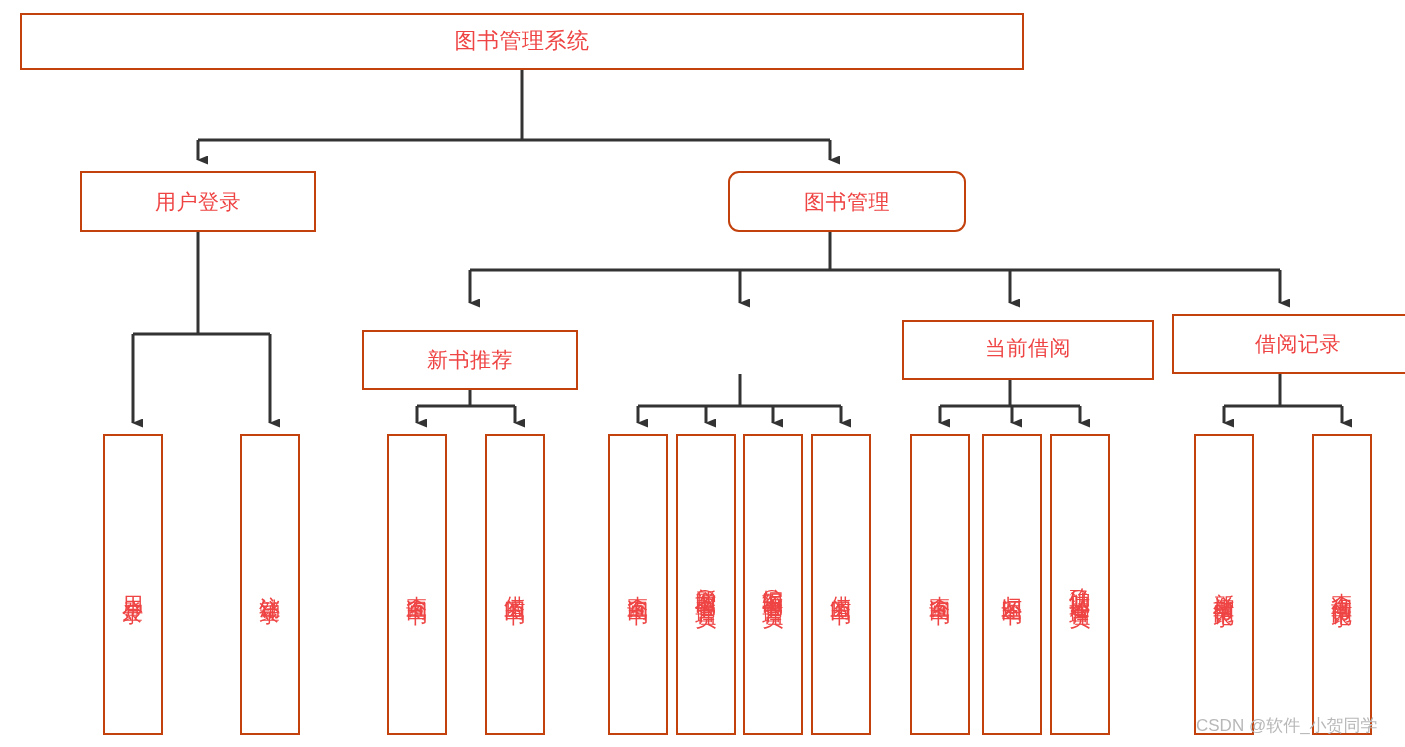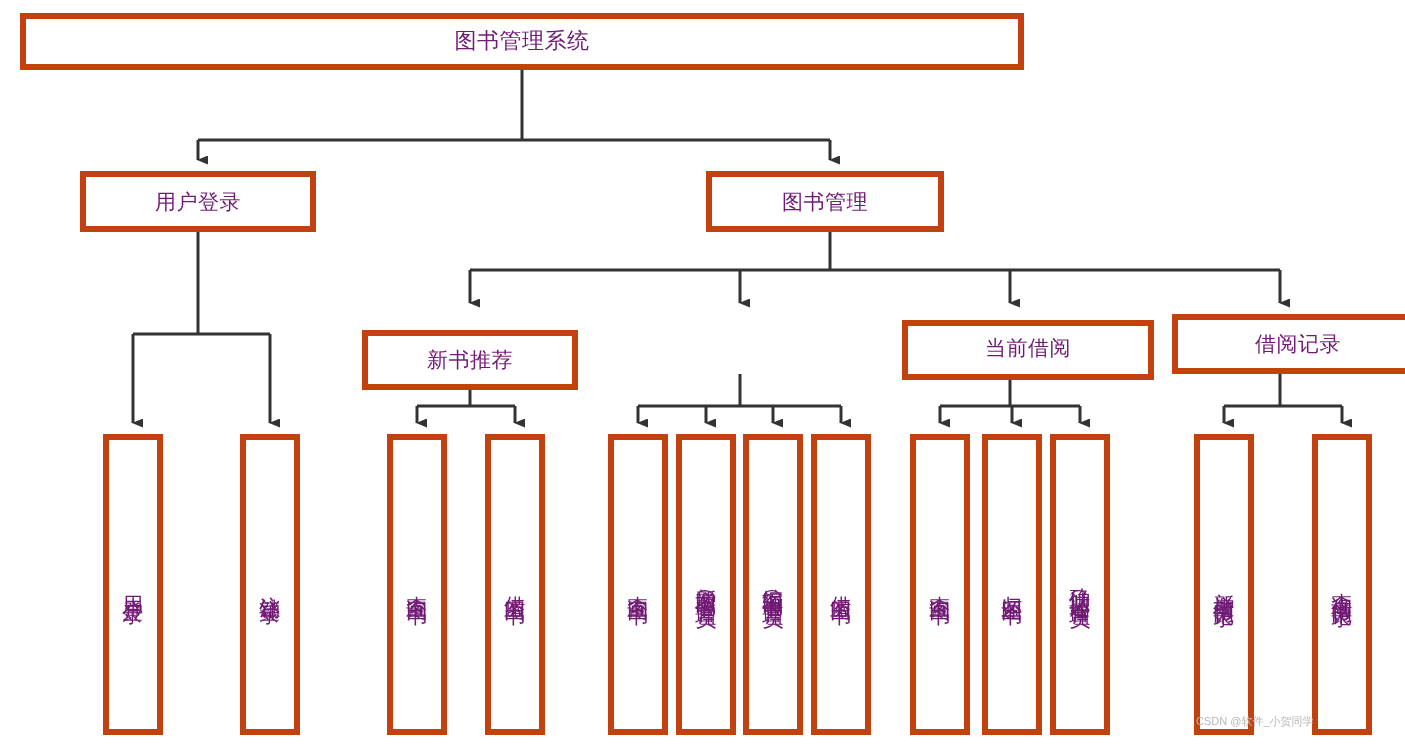--- a/index.html
+++ b/index.html
@@ -23,25 +23,25 @@
     left: 0;
     top: 0;
     width: 1405px;
     height: 747px;
     pointer-events: none;
   }
   .node {
     position: absolute;
     box-sizing: border-box;
     background: #ffffff;
-    border: 6px solid #c2410c;
+    border: 2px solid #c2410c;
     display: flex;
     align-items: center;
     justify-content: center;
-    color: #701a75;
+    color: #ef4444;
     z-index: 2;
   }
   .node .label {
     display: block;
     text-align: center;
     line-height: 1.12;
     letter-spacing: 0.5px;
   }
   .node.horiz .label {
     writing-mode: horizontal-tb;
@@ -56,21 +56,21 @@
     writing-mode: vertical-rl;
     text-orientation: upright;
     font-size: 21px;
     letter-spacing: 3px;
     margin: auto 0;
   }
   .node.root .label { font-size: 22px; }
   .watermark {
     position: absolute;
     color: #b8b8b8;
-    font-size: 11px;
+    font-size: 17px;
     white-space: nowrap;
     z-index: 5;
     font-family: "Liberation Sans", "DejaVu Sans", sans-serif;
   }
 </style>
 </head>
 <body>
 
 <div id="canvas">
 
@@ -124,21 +124,21 @@
     </g>
   </svg>
 
   <div class="node horiz root" style="left: 20px; top: 13px; width: 1004px; height: 57px;">
     <span class="label">图书管理系统</span>
   </div>
 
   <div class="node horiz" style="left: 80px; top: 171px; width: 236px; height: 61px;">
     <span class="label">用户登录</span>
   </div>
-  <div class="node horiz" style="left: 706px; top: 171px; width: 238px; height: 61px;">
+  <div class="node horiz" style="left: 728px; top: 171px; width: 238px; height: 61px; border-radius: 11px;">
     <span class="label">图书管理</span>
   </div>
 
   <div class="node horiz" style="left: 362px; top: 314px; width: 216px; height: 60px; margin-top: 16px;">
     <span class="label">新书推荐</span>
   </div>
   <div class="node horiz" style="left: 902px; top: 320px; width: 252px; height: 60px; font-family: Liberation Mono, monospace;">
     <span class="label">当前借阅</span>
   </div>
   <div class="node horiz" style="left: 1172px; top: 314px; width: 252px; height: 60px; justify-content: center;">

